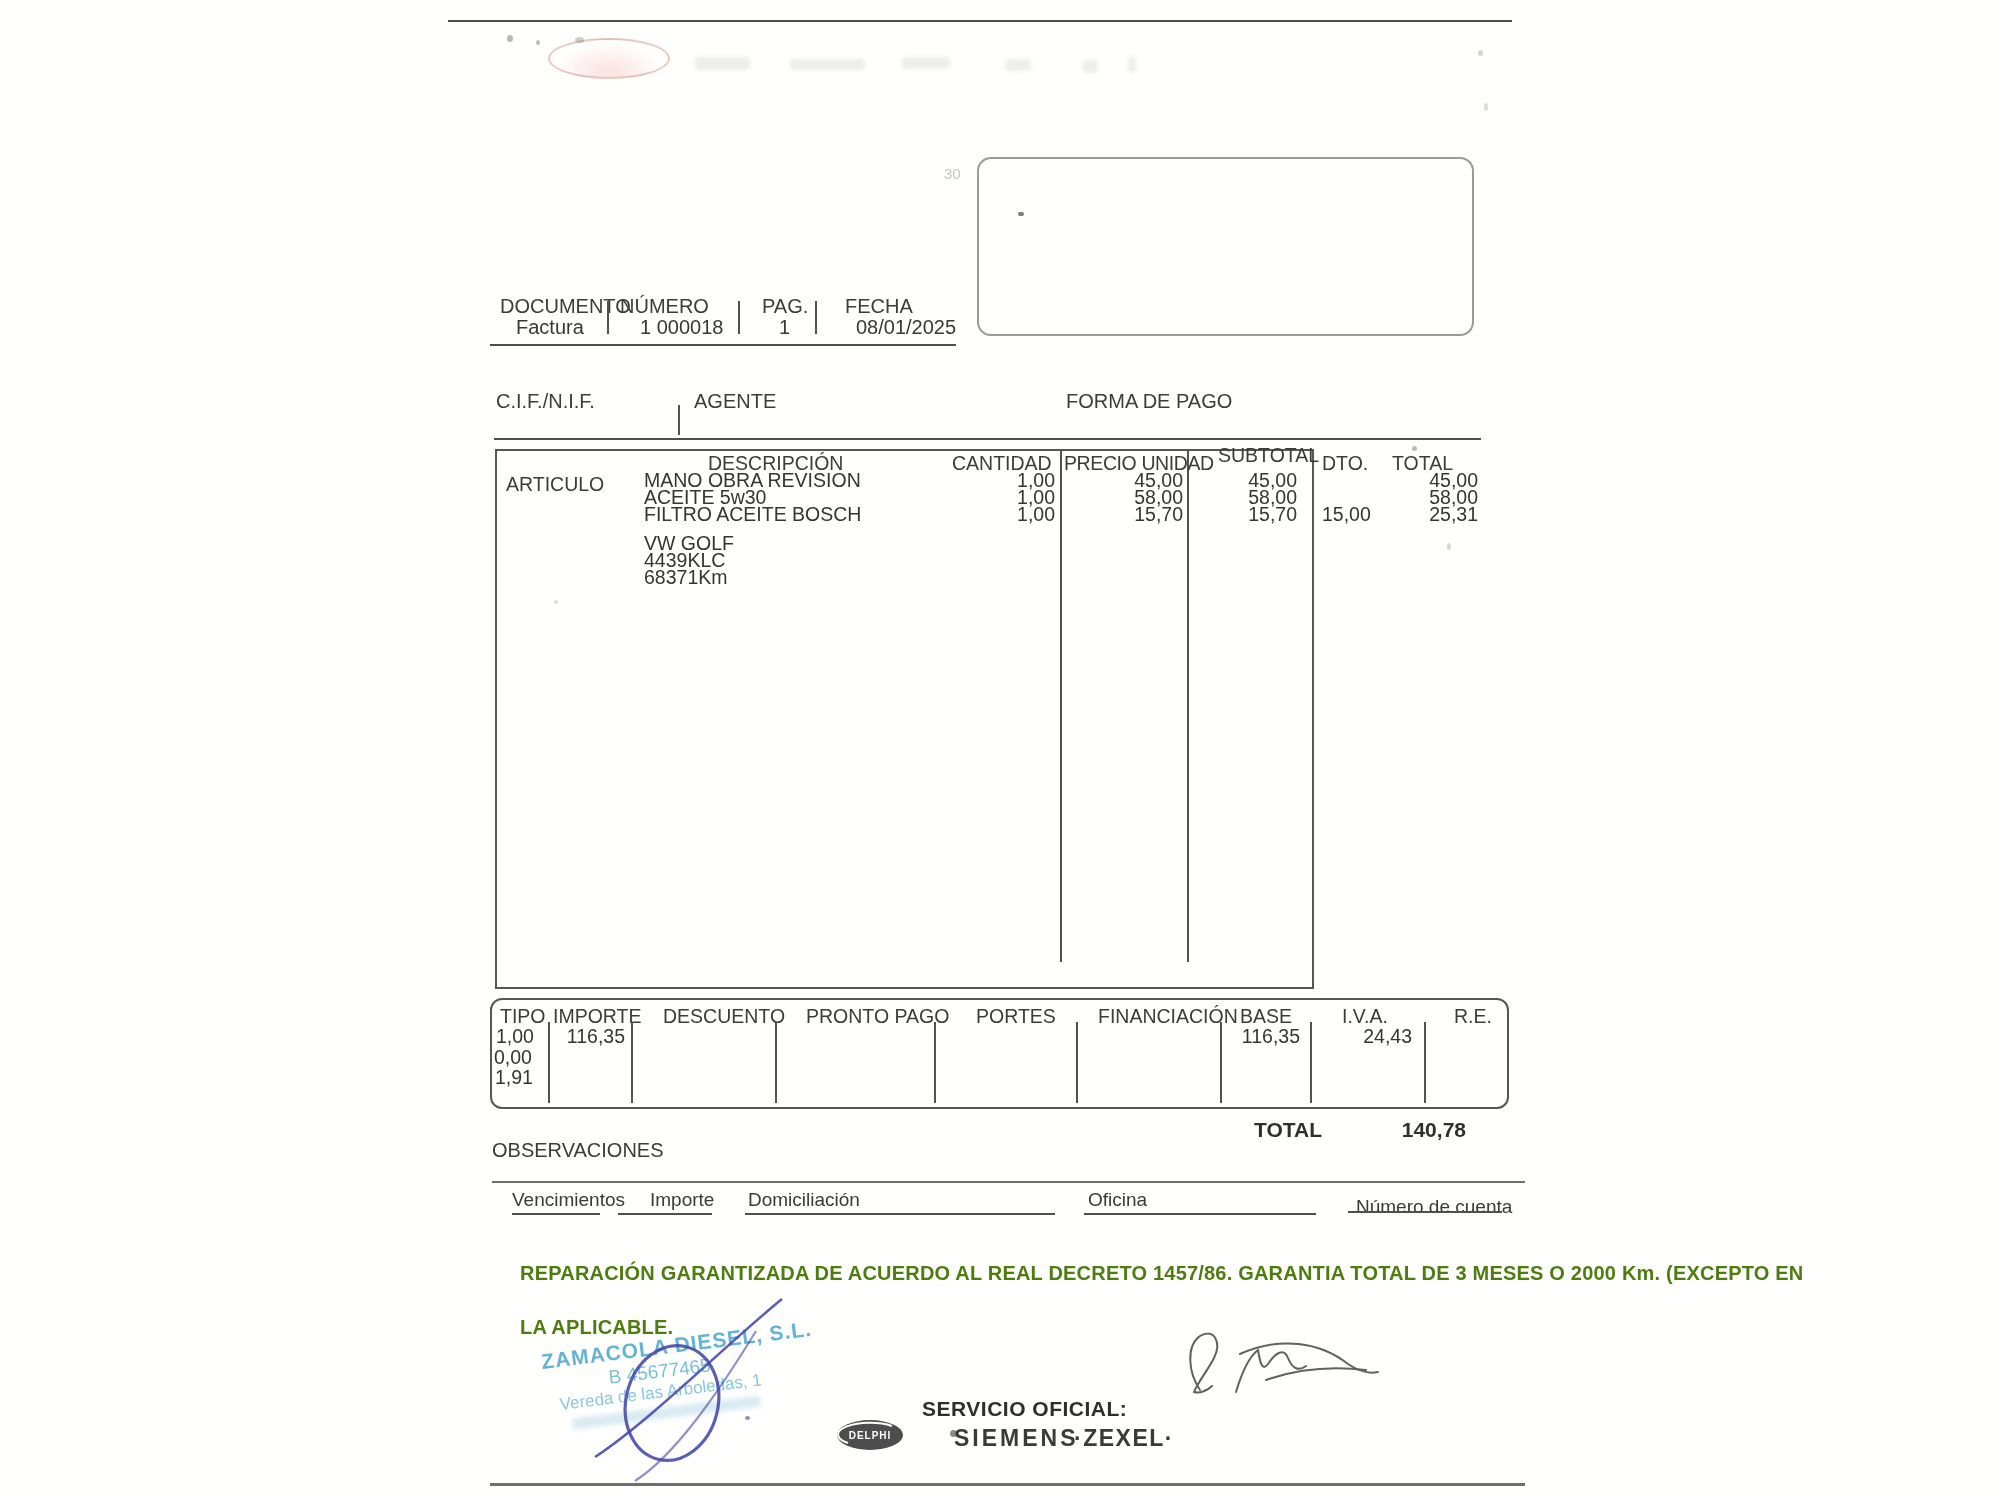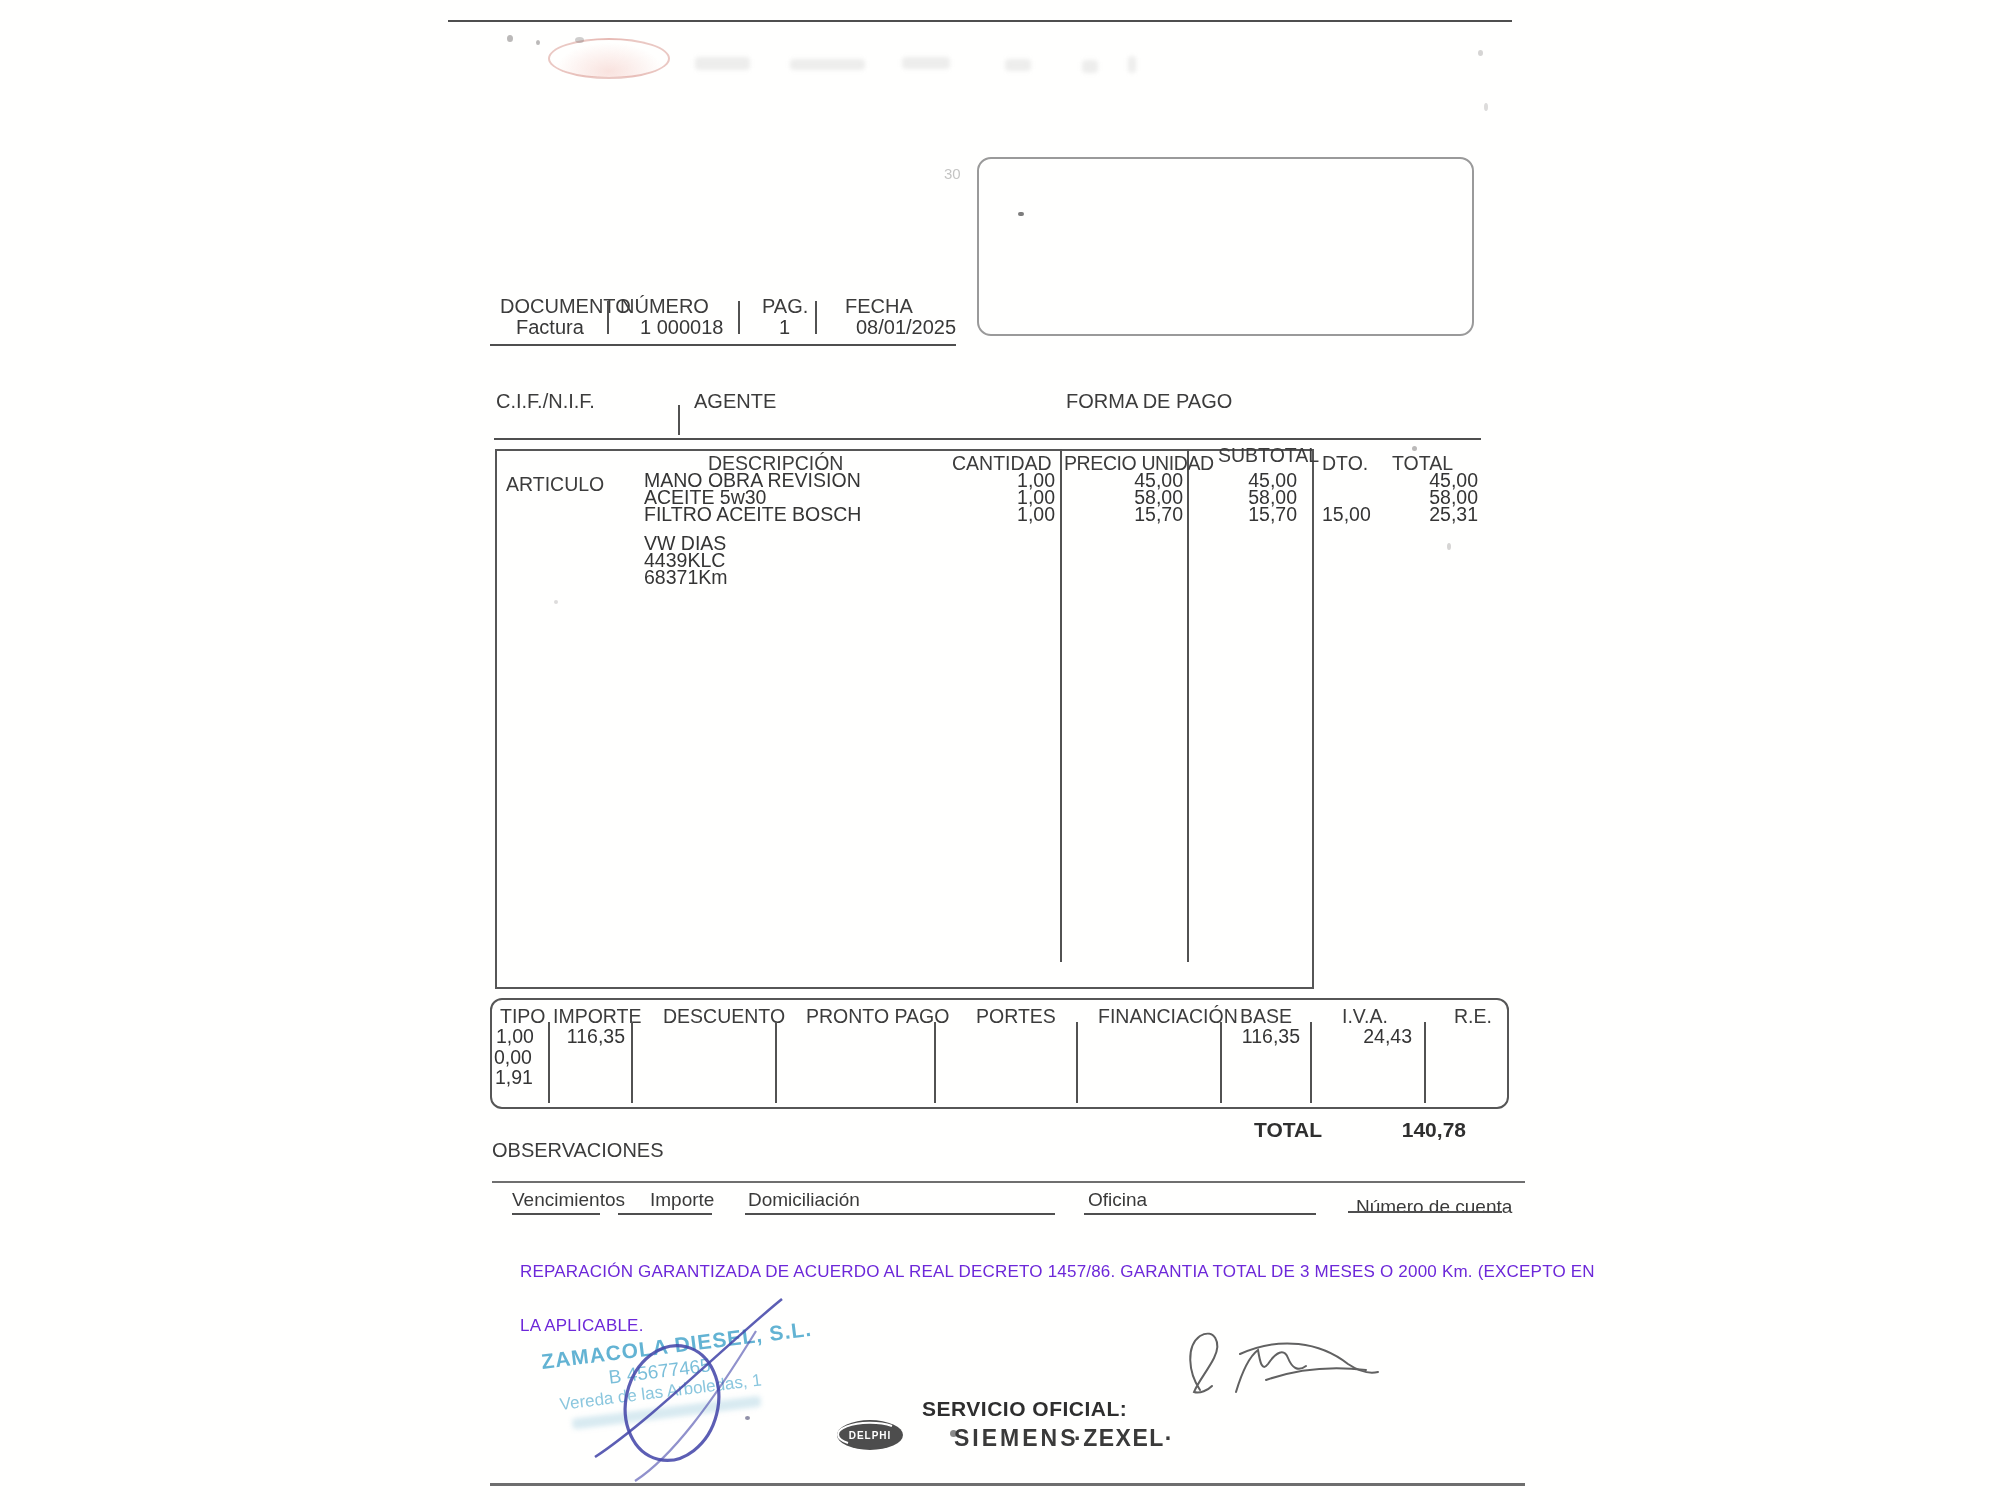--- a/index.html
+++ b/index.html
@@ -13,21 +13,21 @@
   .items{font-size:19.5px;color:#353535;}
   .hdr{font-size:19.5px;color:#3c3c3c;}
   .num{text-align:right;}
   .bold{font-weight:bold;}
   .rule{position:absolute;border-top:2px solid #4f4f4f;height:0;}
   .vline{position:absolute;border-left:2px solid #525252;width:0;}
   .box{position:absolute;border:2px solid #565656;background:transparent;}
   .speck{position:absolute;background:rgba(120,115,115,.5);border-radius:50%;filter:blur(.6px);}
   .ghostblob{position:absolute;background:rgba(175,175,175,.22);border-radius:4px;filter:blur(2.2px);}
   .stamp{color:rgba(60,160,200,.8);}
-  .warranty{font-size:17px;font-weight:normal;color:#6d28d9;letter-spacing:.2px;}
+  .warranty{font-size:20px;font-weight:bold;color:#4d7c0f;letter-spacing:.2px;}
   .brand{color:#3a3a3a;}
 </style>
 </head>
 <body>
 
 <div id="page">
 
   <div class="rule" style="left:448px;top:20px;width:1064px;"></div>
 
   <div style="position:absolute;left:548px;top:38px;width:118px;height:37px;border:2px solid rgba(205,125,115,.42);border-radius:50%;background:radial-gradient(ellipse at 50% 85%, rgba(235,160,150,.30), rgba(255,255,255,0) 65%);"></div>
@@ -92,21 +92,21 @@
   <div class="t items num" style="left:1360px;top:487px;width:118px;">58,00</div>
 
   <div class="t items" style="left:644px;top:504px;">FILTRO ACEITE BOSCH</div>
   <div class="t items num" style="left:935px;top:504px;width:120px;">1,00</div>
   <div class="t items num" style="left:1063px;top:504px;width:120px;">15,70</div>
   <div class="t items num" style="left:1175px;top:504px;width:122px;">15,70</div>
   <div class="t items" style="left:1322px;top:504px;">15,00</div>
   <div class="t items num" style="left:1360px;top:504px;width:118px;">25,31</div>
   <div class="speck" style="left:1447px;top:543px;width:4px;height:7px;opacity:.6;"></div>
 
-  <div class="t items" style="left:644px;top:533px;">VW DIAS</div>
+  <div class="t items" style="left:644px;top:533px;">VW GOLF</div>
   <div class="t items" style="left:644px;top:550px;">4439KLC</div>
   <div class="t items" style="left:644px;top:567px;">68371Km</div>
   <div class="speck" style="left:554px;top:600px;width:4px;height:4px;opacity:.5;"></div>
 
   <div class="box" style="left:490px;top:998px;width:1015px;height:107px;border-radius:12px;"></div>
   <div class="t hdr" style="left:500px;top:1006px;">TIPO</div>
   <div class="t hdr" style="left:553px;top:1006px;">IMPORTE</div>
   <div class="t hdr" style="left:663px;top:1006px;">DESCUENTO</div>
   <div class="t hdr" style="left:806px;top:1006px;">PRONTO PAGO</div>
   <div class="t hdr" style="left:976px;top:1006px;">PORTES</div>

